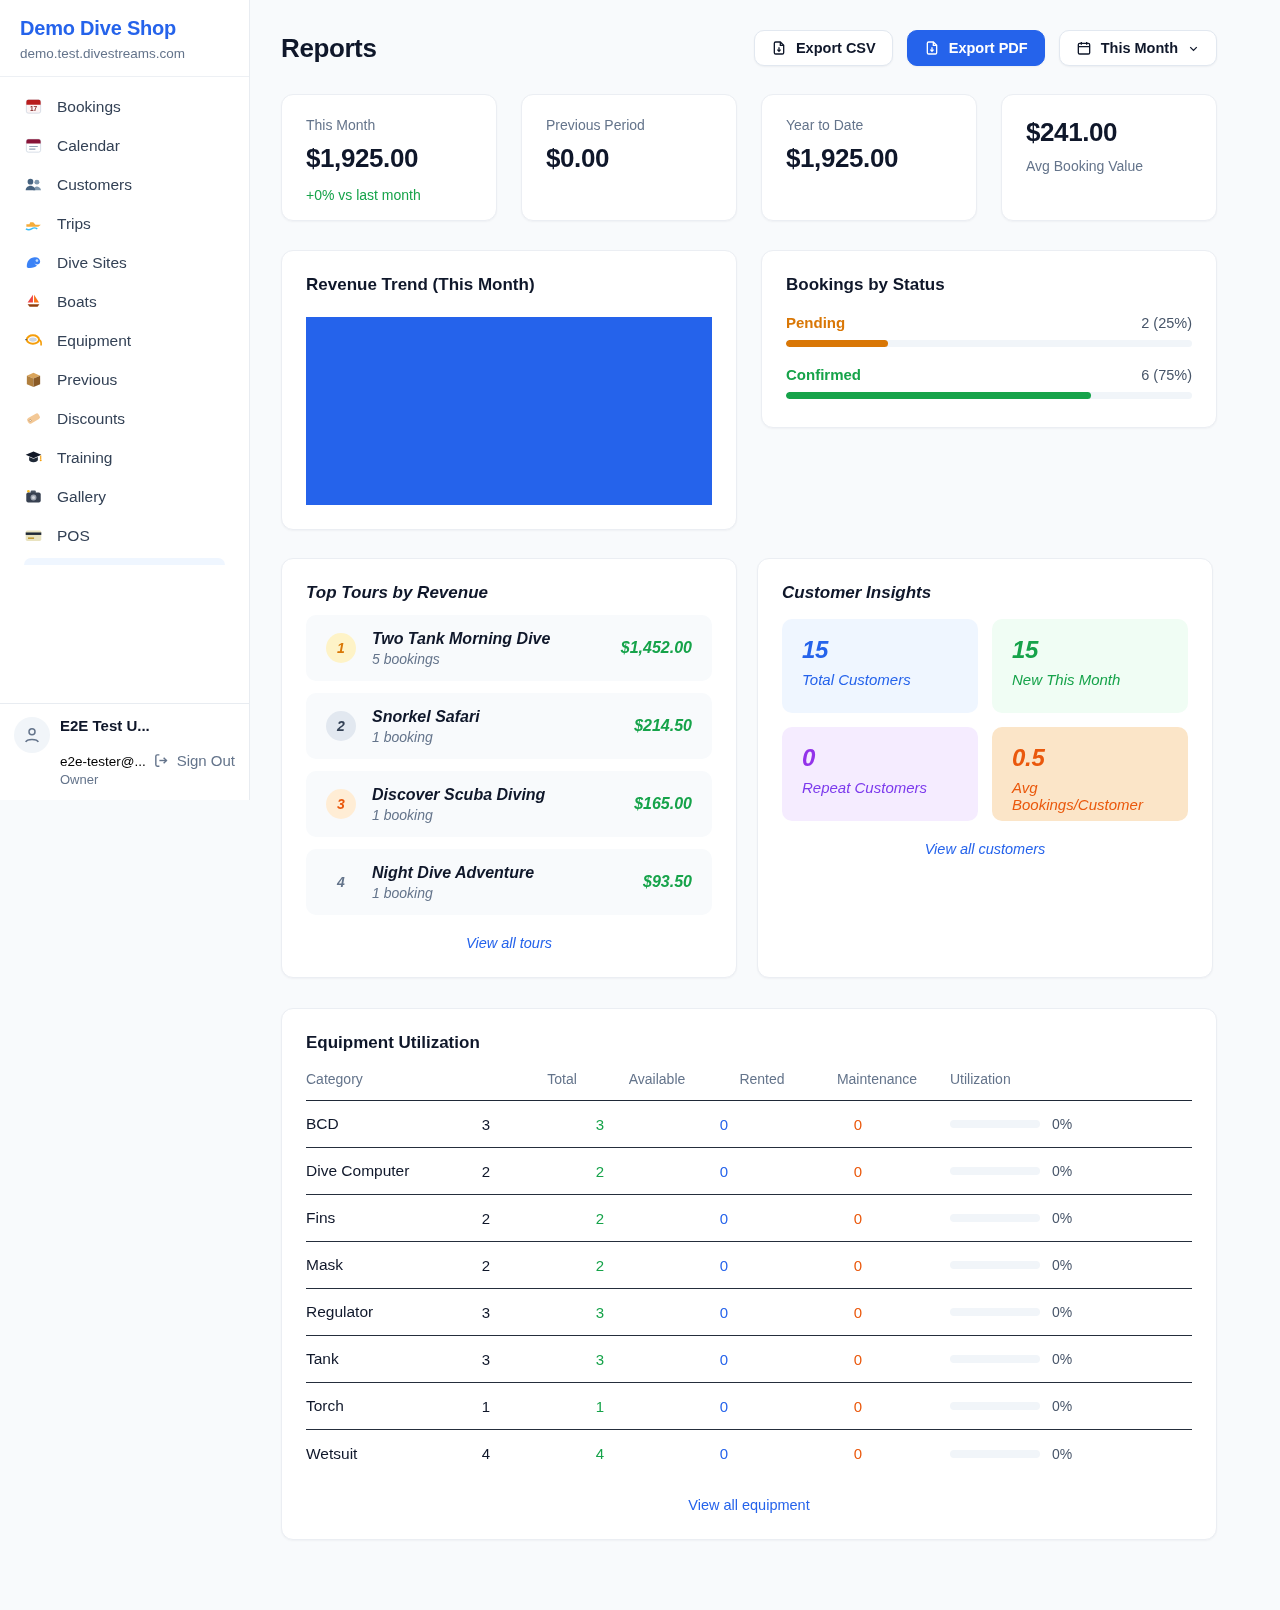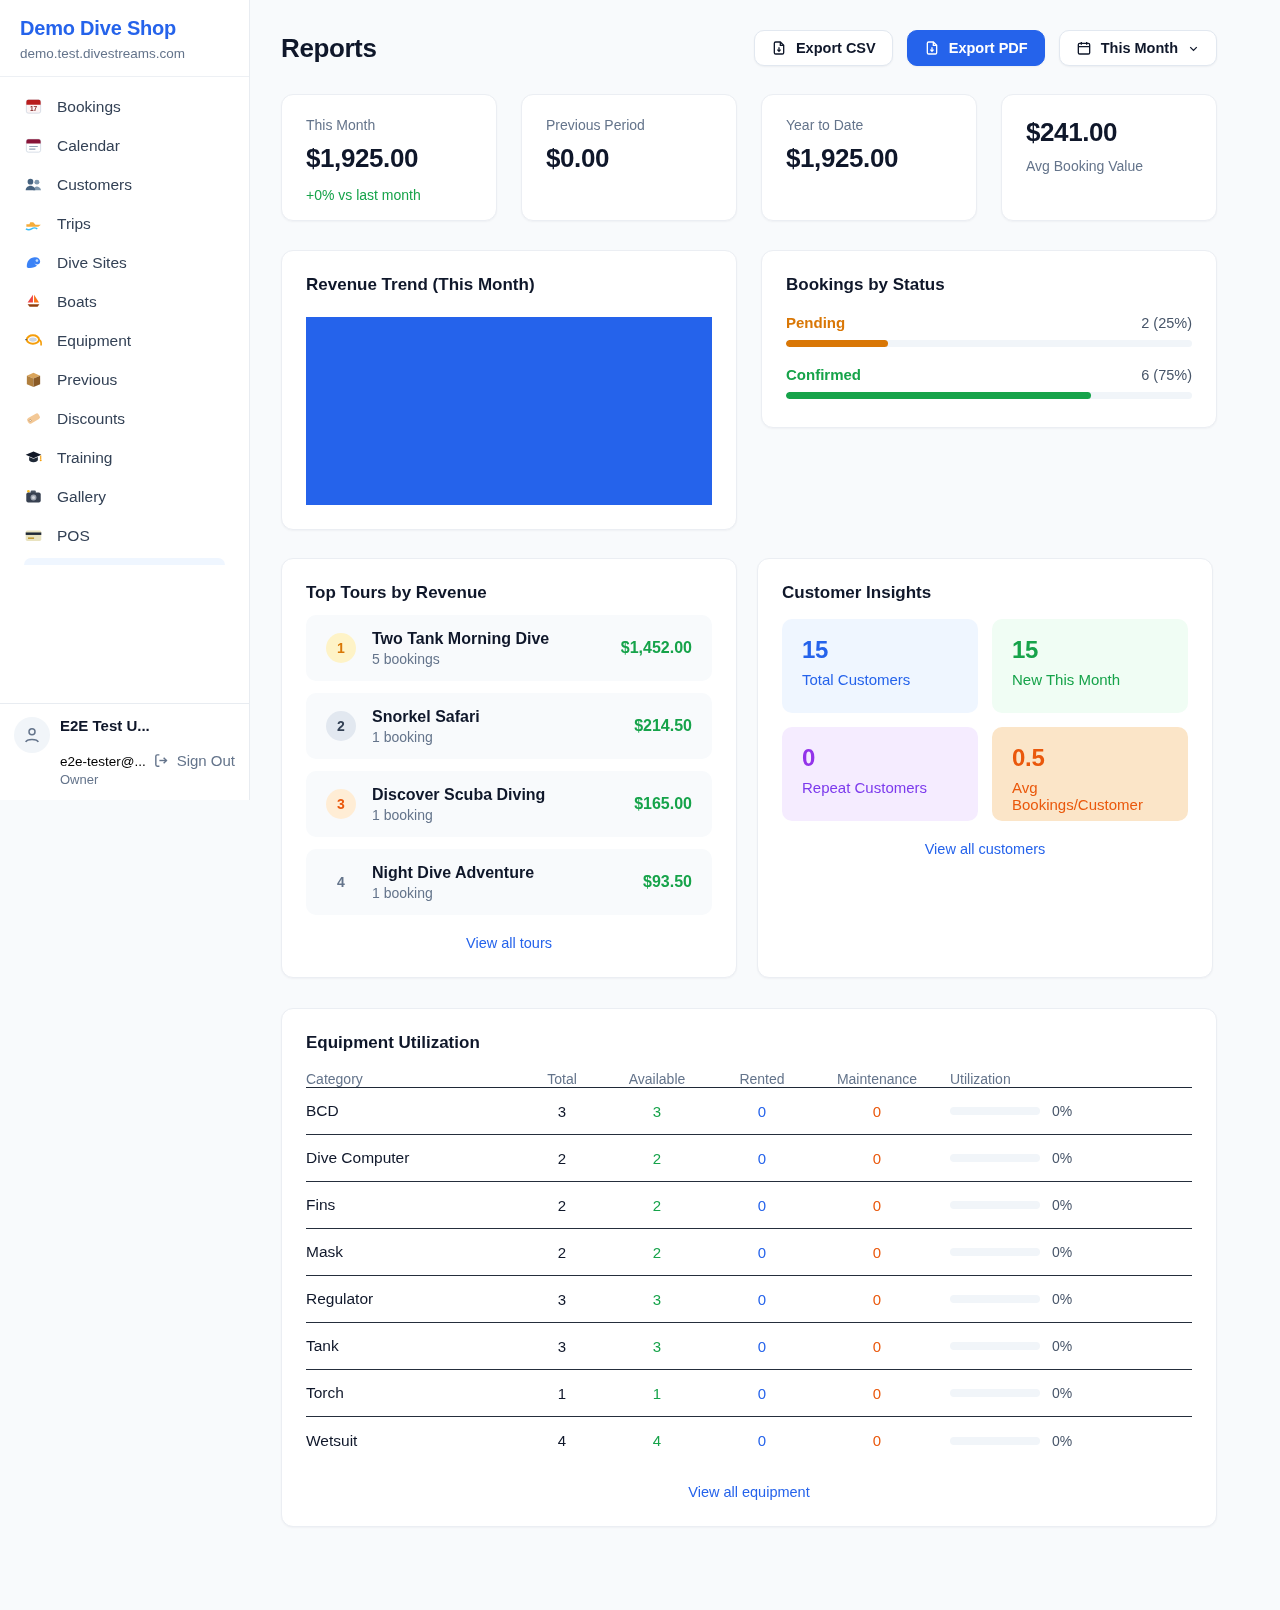--- a/index.html
+++ b/index.html
@@ -76,21 +76,21 @@
   .status-head { display:flex; justify-content:space-between; align-items:baseline; font-size:15px; font-weight:600; }
   .status-count { color:#475569; font-weight:400; font-size:14.5px; }
   .bar-track { margin-top:9px; height:7px; background:#f1f5f9; border-radius:4px; overflow:hidden; }
   .bar-fill { height:100%; border-radius:4px; }
   .fill-pending { background:#d97706; }
   .fill-confirmed { background:#16a34a; }
   .label-pending { color:#d97706; }
   .label-confirmed { color:#16a34a; }
 
   
-  .row3 { margin-top:28px; display:flex; gap:20px; align-items:flex-start; }
+  .row3 { margin-top:28px; display:flex; gap:20px; align-items:flex-start;font-style:italic; }
   .tours-card { width:456px; height:420px; padding:24px; }
   .tour-row {
     display:flex; align-items:center; gap:16px; background:#f8fafc;
     border-radius:10px; padding:12px 20px; height:66px; margin-top:12px;
   }
   .tour-row:first-of-type { margin-top:14px; }
   .rank {
     width:30px; height:30px; border-radius:50%; flex:0 0 auto;
     display:flex; align-items:center; justify-content:center;
     font-size:14px; font-weight:600;
@@ -115,22 +115,22 @@
   .tile-orange { background:#fbe5c8; } .tile-orange .tile-value,.tile-orange .tile-label { color:#ea580c; }
 
   
   .equip-card { margin-top:30px; padding:24px 24px 26px; }
   .equip-table { margin-top:18px; }
   .t-head, .t-row {
     display:grid;
     grid-template-columns:1fr 80px 110px 100px 130px 250px;
     align-items:center;
   }
-  .t-head { font-size:14px; color:#64748b; border-bottom:1px solid #1f2937; }
-  .t-row { height:47px; border-bottom:1px solid #252e3c; font-size:15px; }
+  .t-head { font-size:14px; color:#64748b; padding-bottom:13px; border-bottom:1px solid #1f2937; }
+  .t-row { height:47px; border-bottom:1px solid #252e3c; font-size:15px;gap:19px; }
   .t-row:last-of-type { border-bottom:none; }
   .th-c, .num { text-align:center; }
   .cat { font-size:15.5px; color:#0f172a; font-weight:500; }
   .num-total { color:#0f172a; } .num-av { color:#16a34a; }
   .num-rent { color:#2563eb; } .num-main { color:#ea580c; }
   .util { display:flex; align-items:center; gap:12px; padding-left:8px; }
   .th-util { padding-left:8px; }
   .util-track { width:90px; height:8px; background:#f1f5f9; border-radius:4px; overflow:hidden; }
   .util-fill { height:100%; background:#2563eb; border-radius:4px; }
   .util-pct { font-size:14px; color:#475569; }

